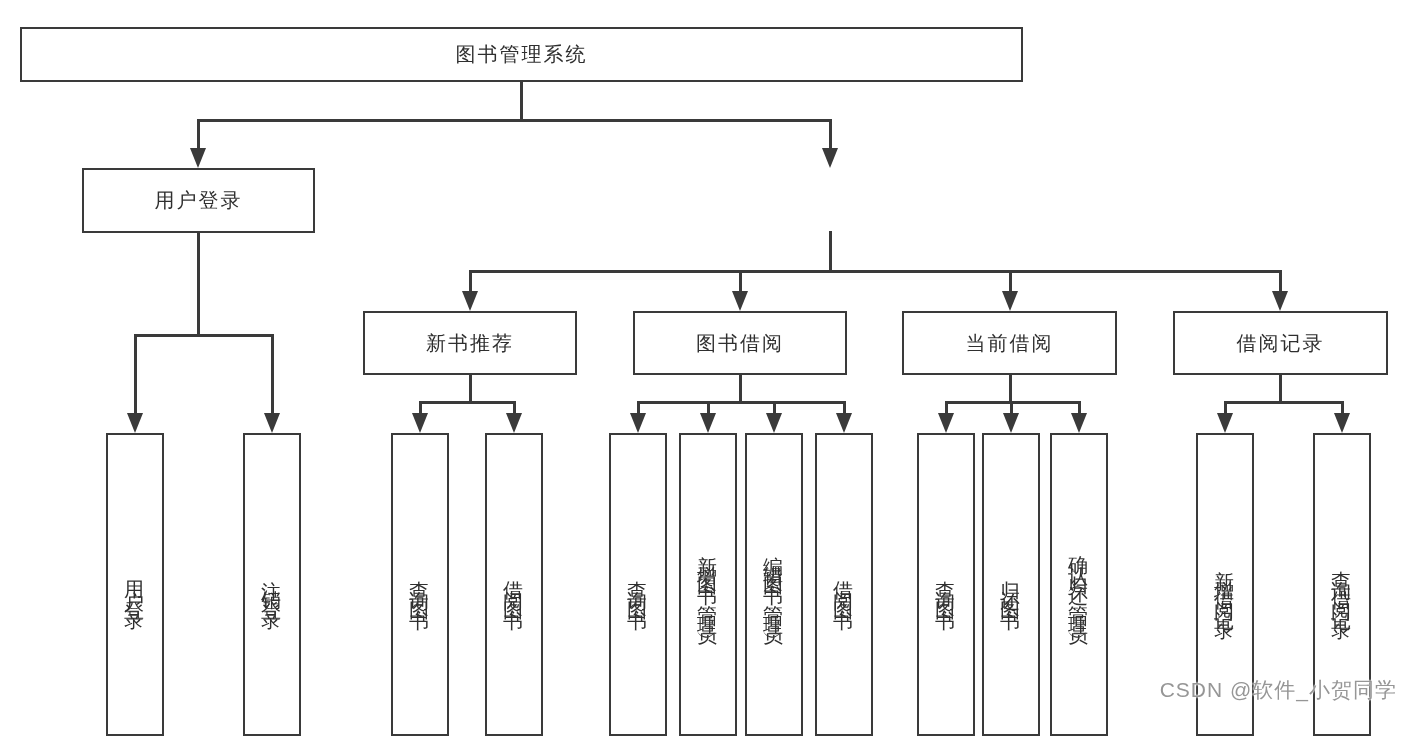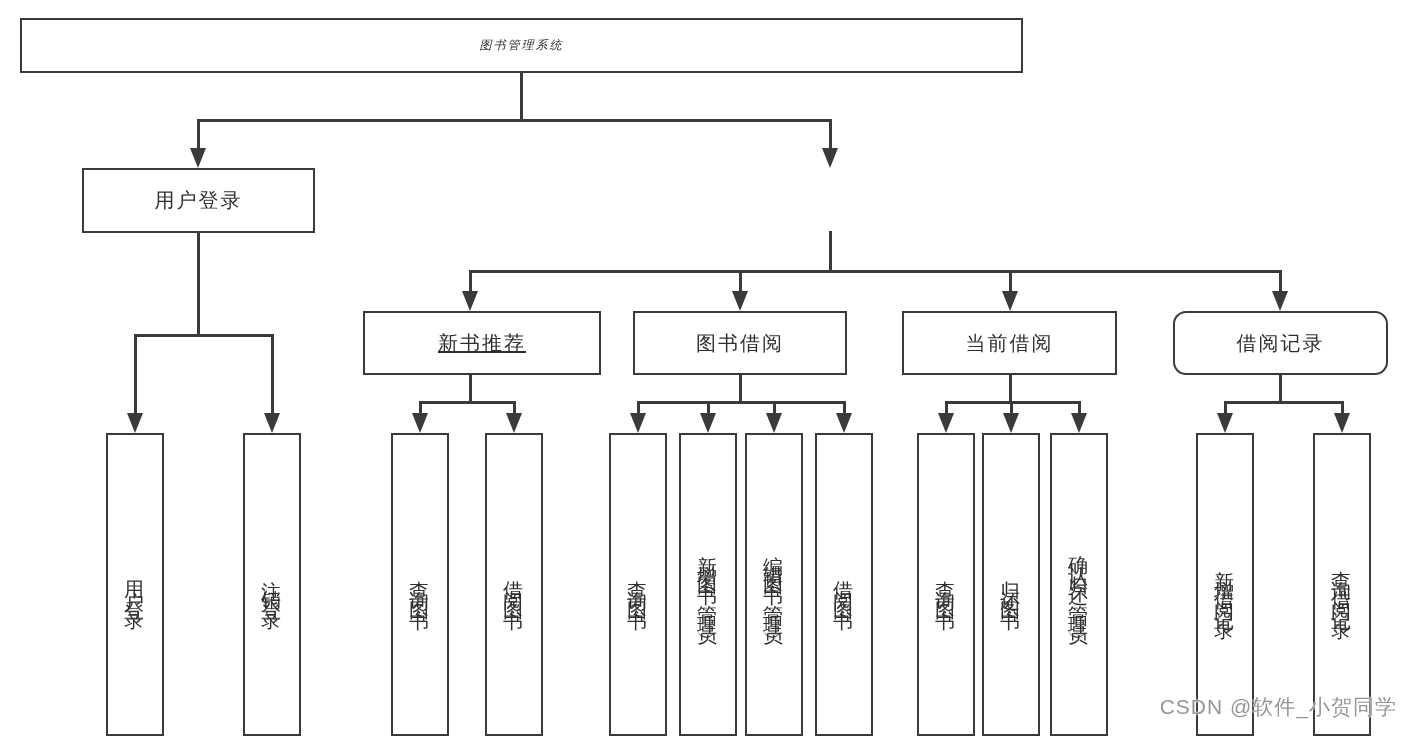--- a/index.html
+++ b/index.html
@@ -25,31 +25,30 @@
     justify-content: center;
     color: #2f2f2f;
     z-index: 2;
   }
   .hnode {
     font-size: 20px;
     letter-spacing: 2px;
     white-space: nowrap;
   }
   .root {
-    left: 20px; top: 18px; width: 1003px; height: 55px;
-    font-size: 12px;
-    font-style: italic;
+    left: 20px; top: 27px; width: 1003px; height: 55px;
+    font-size: 20px;
   }
   .l2a { left: 82px;  top: 168px; width: 233px; height: 65px; }
   .l2b { left: 712px; top: 168px; width: 235px; height: 65px; }
   .l3  { top: 311px; height: 64px; }
-  .l3a { left: 363px;  width: 238px; text-decoration: underline; }
+  .l3a { left: 363px;  width: 214px; }
   .l3b { left: 633px;  width: 214px; }
   .l3c { left: 902px;  width: 215px; }
-  .l3d { left: 1173px; width: 215px; border-radius: 13px; }
+  .l3d { left: 1173px; width: 215px; }
   .leaf {
     top: 433px; width: 58px; height: 303px;
     z-index: 2;
   }
   .leaf .vtext {
     writing-mode: vertical-rl;
     text-orientation: mixed;
     font-size: 20px;
     letter-spacing: 10px;
     color: #2f2f2f;
@@ -64,21 +63,21 @@
     position: absolute;
     width: 0; height: 0;
     border-left: 8px solid transparent;
     border-right: 8px solid transparent;
     border-top: 20px solid #3a3a3a;
     z-index: 1;
   }
   .watermark {
     position: absolute;
     right: 8px;
-    top: 693px;
+    top: 676px;
     font-size: 21px;
     color: #969696;
     letter-spacing: 1px;
     text-shadow: 0 0 2px #ffffff, 0 0 2px #ffffff;
     z-index: 5;
     white-space: nowrap;
   }
 </style>
 </head>
 <body>

